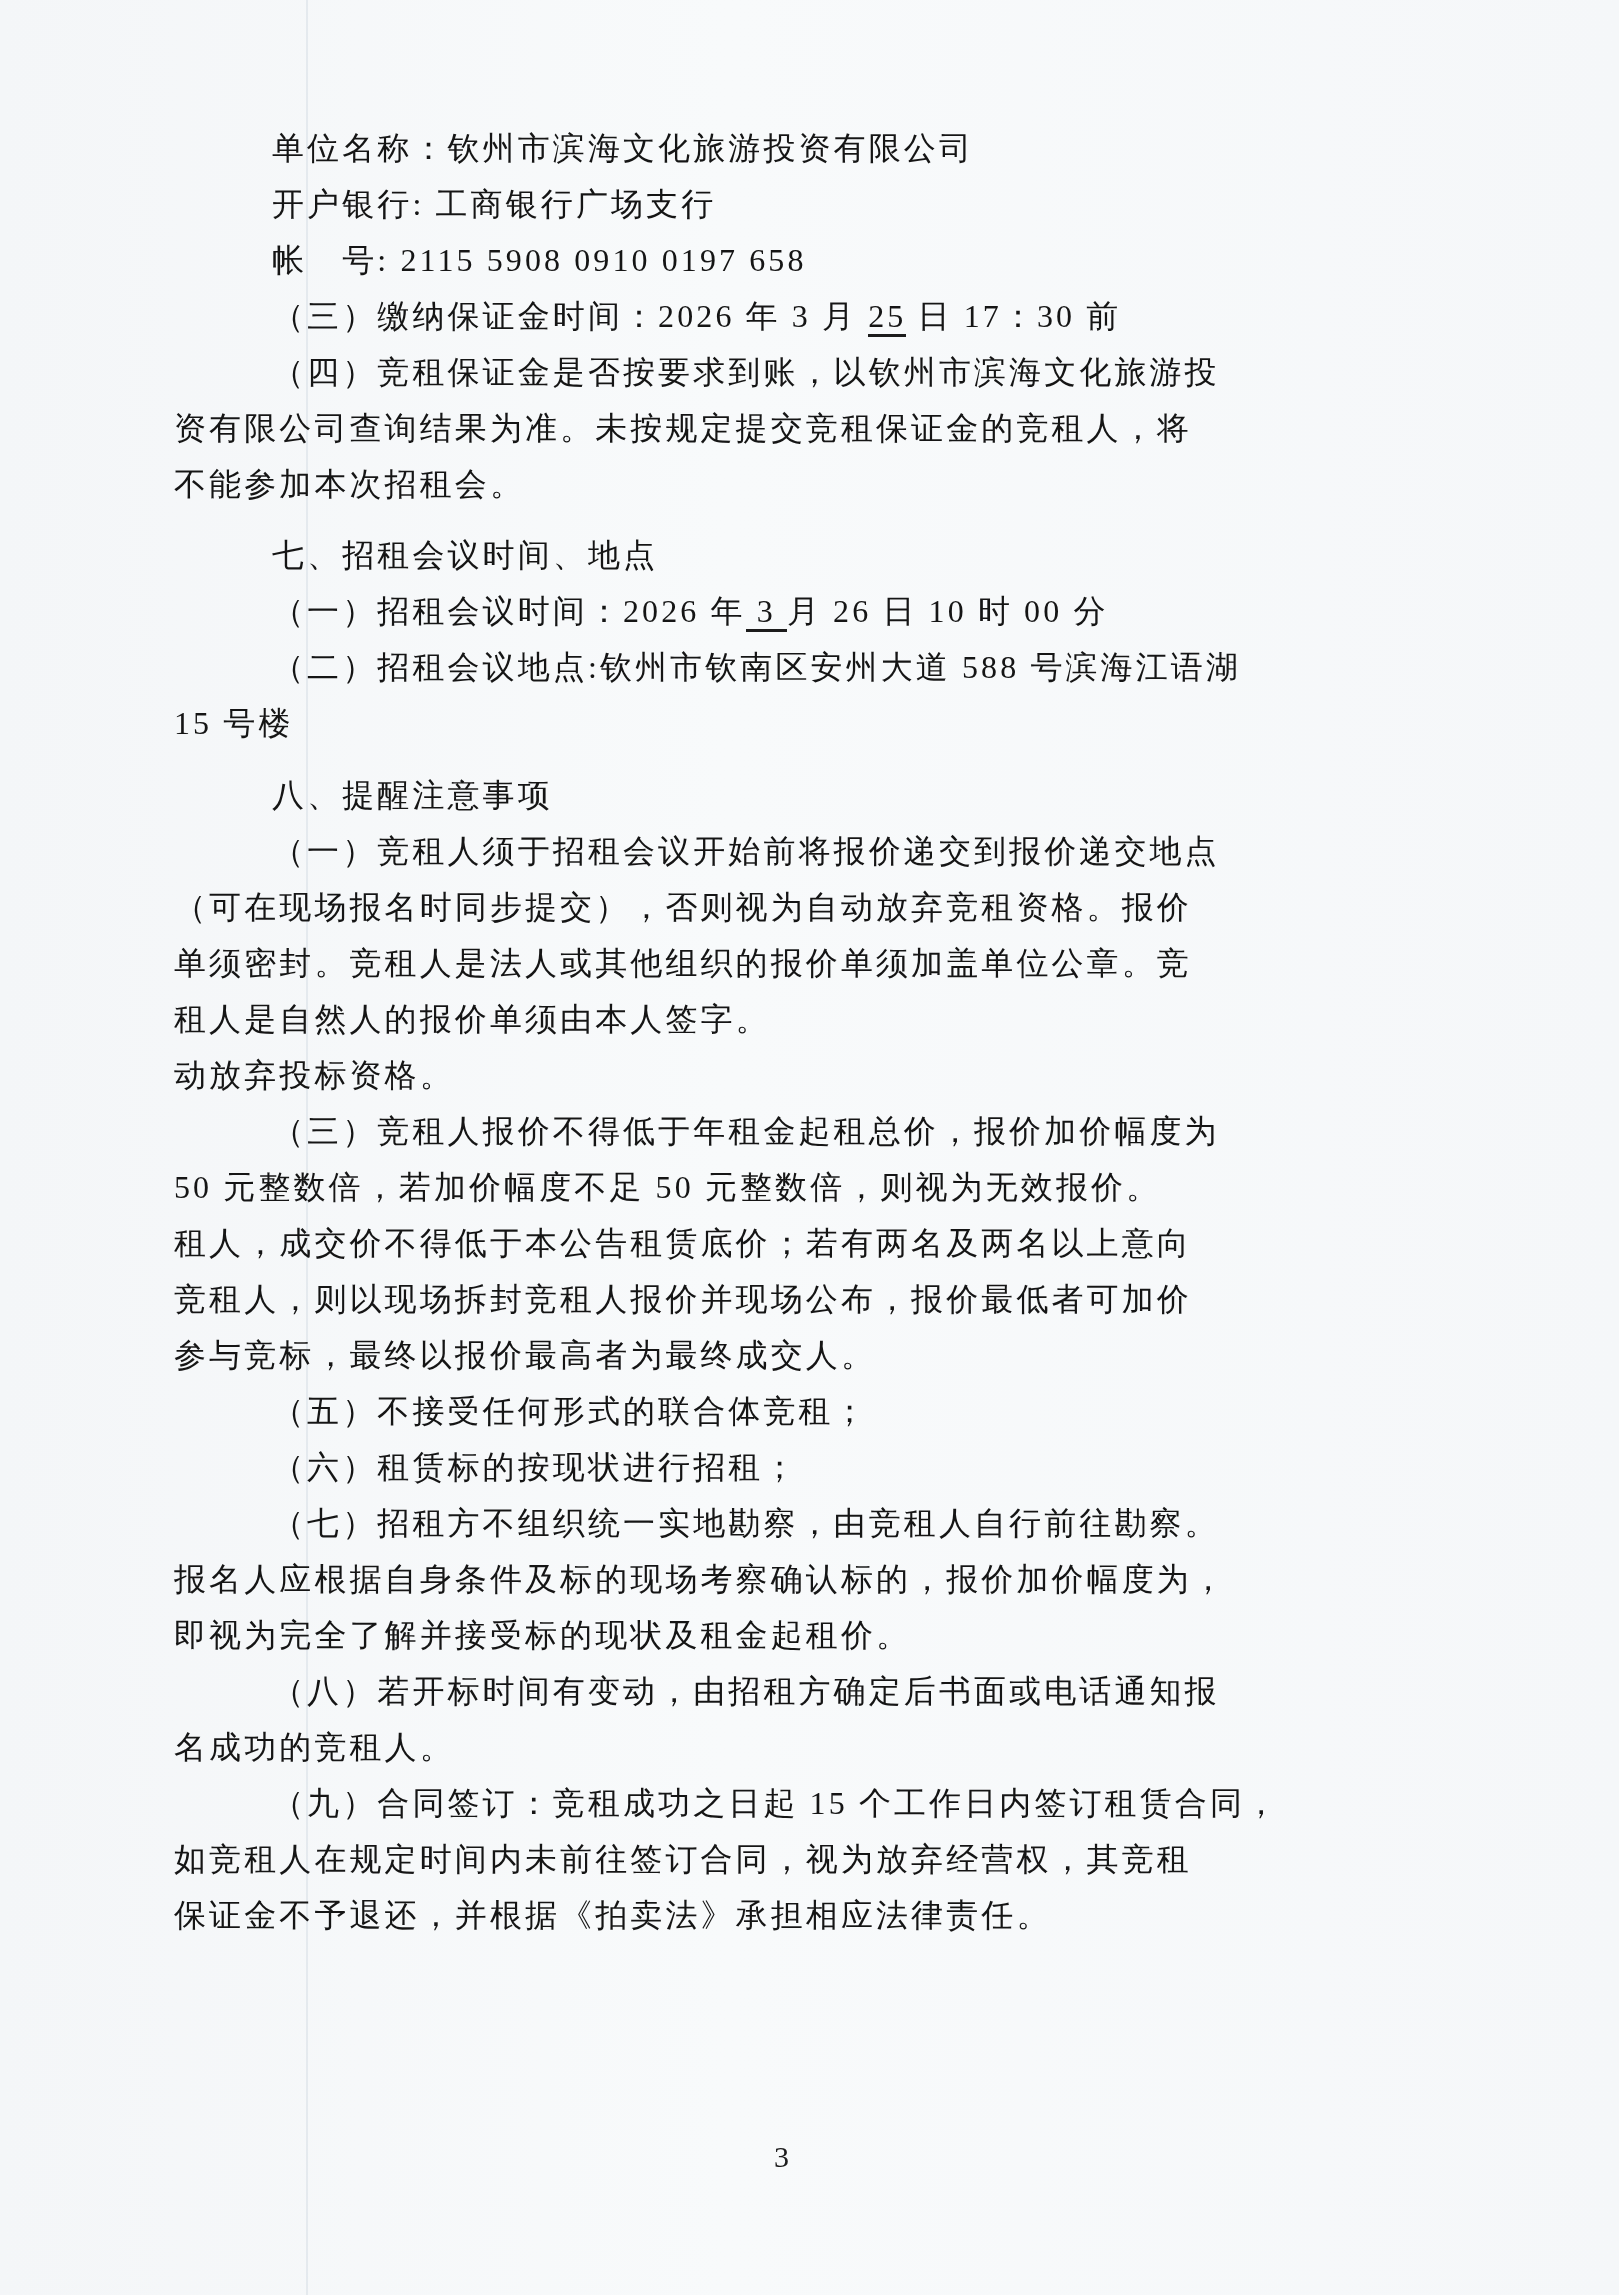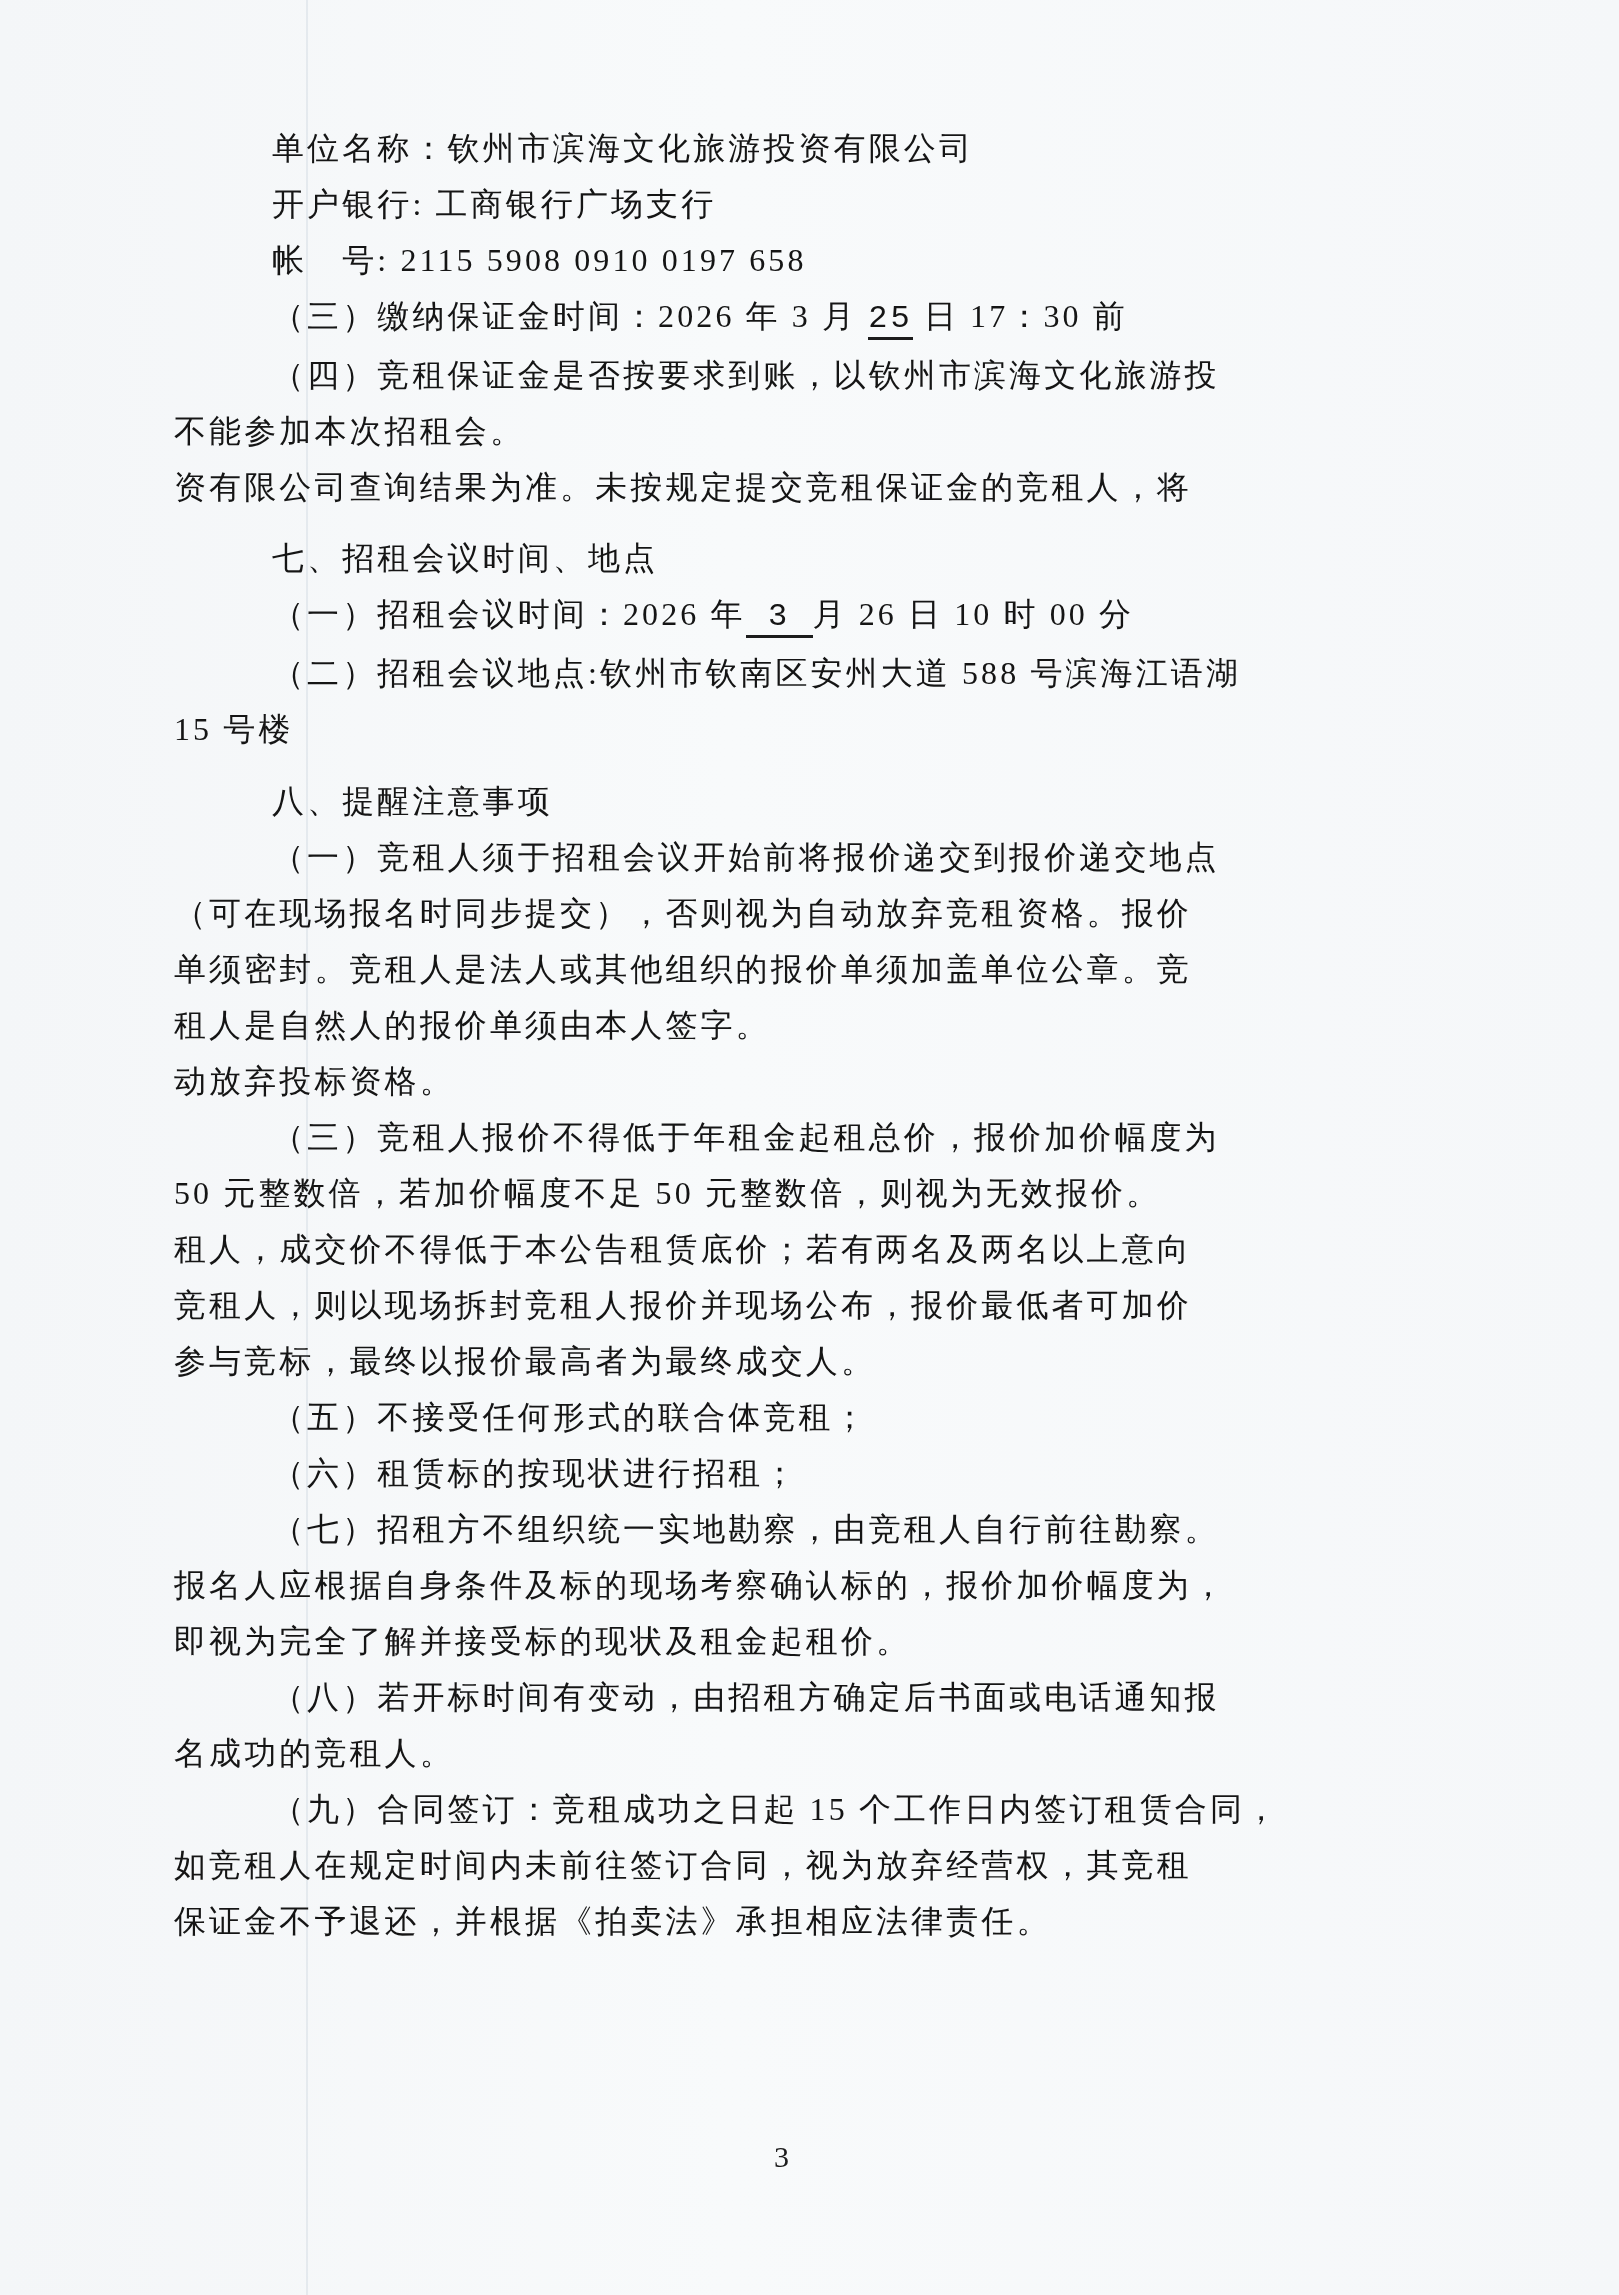--- a/index.html
+++ b/index.html
@@ -45,21 +45,20 @@
   .line.indent {
     padding-left: 98px;
   }
   .line.header {
     padding-left: 98px;
     margin-top: 15.4px;
     font-weight: 400;
   }
   .underline {
     border-bottom: 3.1px solid #1c1c1c;
-    font-family: Liberation Mono, monospace;
   }
   .page-number {
     position: absolute;
     left: 751px;
     top: 2140px;
     width: 61px;
     text-align: center;
     font-size: 30px;
     letter-spacing: 0;
     color: #1c1c1c;
@@ -69,22 +68,22 @@
 <body>
 
 <div class="page" style="color: rgb(21, 21, 21);">
   <div class="fold-line"></div>
   <div class="text-block">
       <div class="line indent"><span>单位名称：钦州市滨海文化旅游投资有限公司</span></div>
       <div class="line indent"><span>开户银行: 工商银行广场支行</span></div>
       <div class="line indent"><span>帐　号: 2115 5908 0910 0197 658</span></div>
       <div class="line indent"><span>（三）缴纳保证金时间：2026 年 3 月 </span><span class="underline">25</span><span> 日 17：30 前</span></div>
       <div class="line indent"><span>（四）竞租保证金是否按要求到账，以钦州市滨海文化旅游投</span></div>
+      <div class="line flush"><span>资有限公司查询结果为准。未按规定提交竞租保证金的竞租人，将</span></div>
       <div class="line flush"><span>不能参加本次招租会。</span></div>
-      <div class="line flush"><span>资有限公司查询结果为准。未按规定提交竞租保证金的竞租人，将</span></div>
       <div class="line header"><span>七、招租会议时间、地点</span></div>
       <div class="line indent"><span>（一）招租会议时间：2026 年</span><span class="underline"> 3 </span><span>月 26 日 10 时 00 分</span></div>
       <div class="line indent"><span>（二）招租会议地点:钦州市钦南区安州大道 588 号滨海江语湖</span></div>
       <div class="line flush"><span>15 号楼</span></div>
       <div class="line header"><span>八、提醒注意事项</span></div>
       <div class="line indent"><span>（一）竞租人须于招租会议开始前将报价递交到报价递交地点</span></div>
       <div class="line flush"><span>（可在现场报名时同步提交），否则视为自动放弃竞租资格。报价</span></div>
       <div class="line flush"><span>单须密封。竞租人是法人或其他组织的报价单须加盖单位公章。竞</span></div>
       <div class="line flush"><span>租人是自然人的报价单须由本人签字。</span></div>
       <div class="line flush"><span>动放弃投标资格。</span></div>

